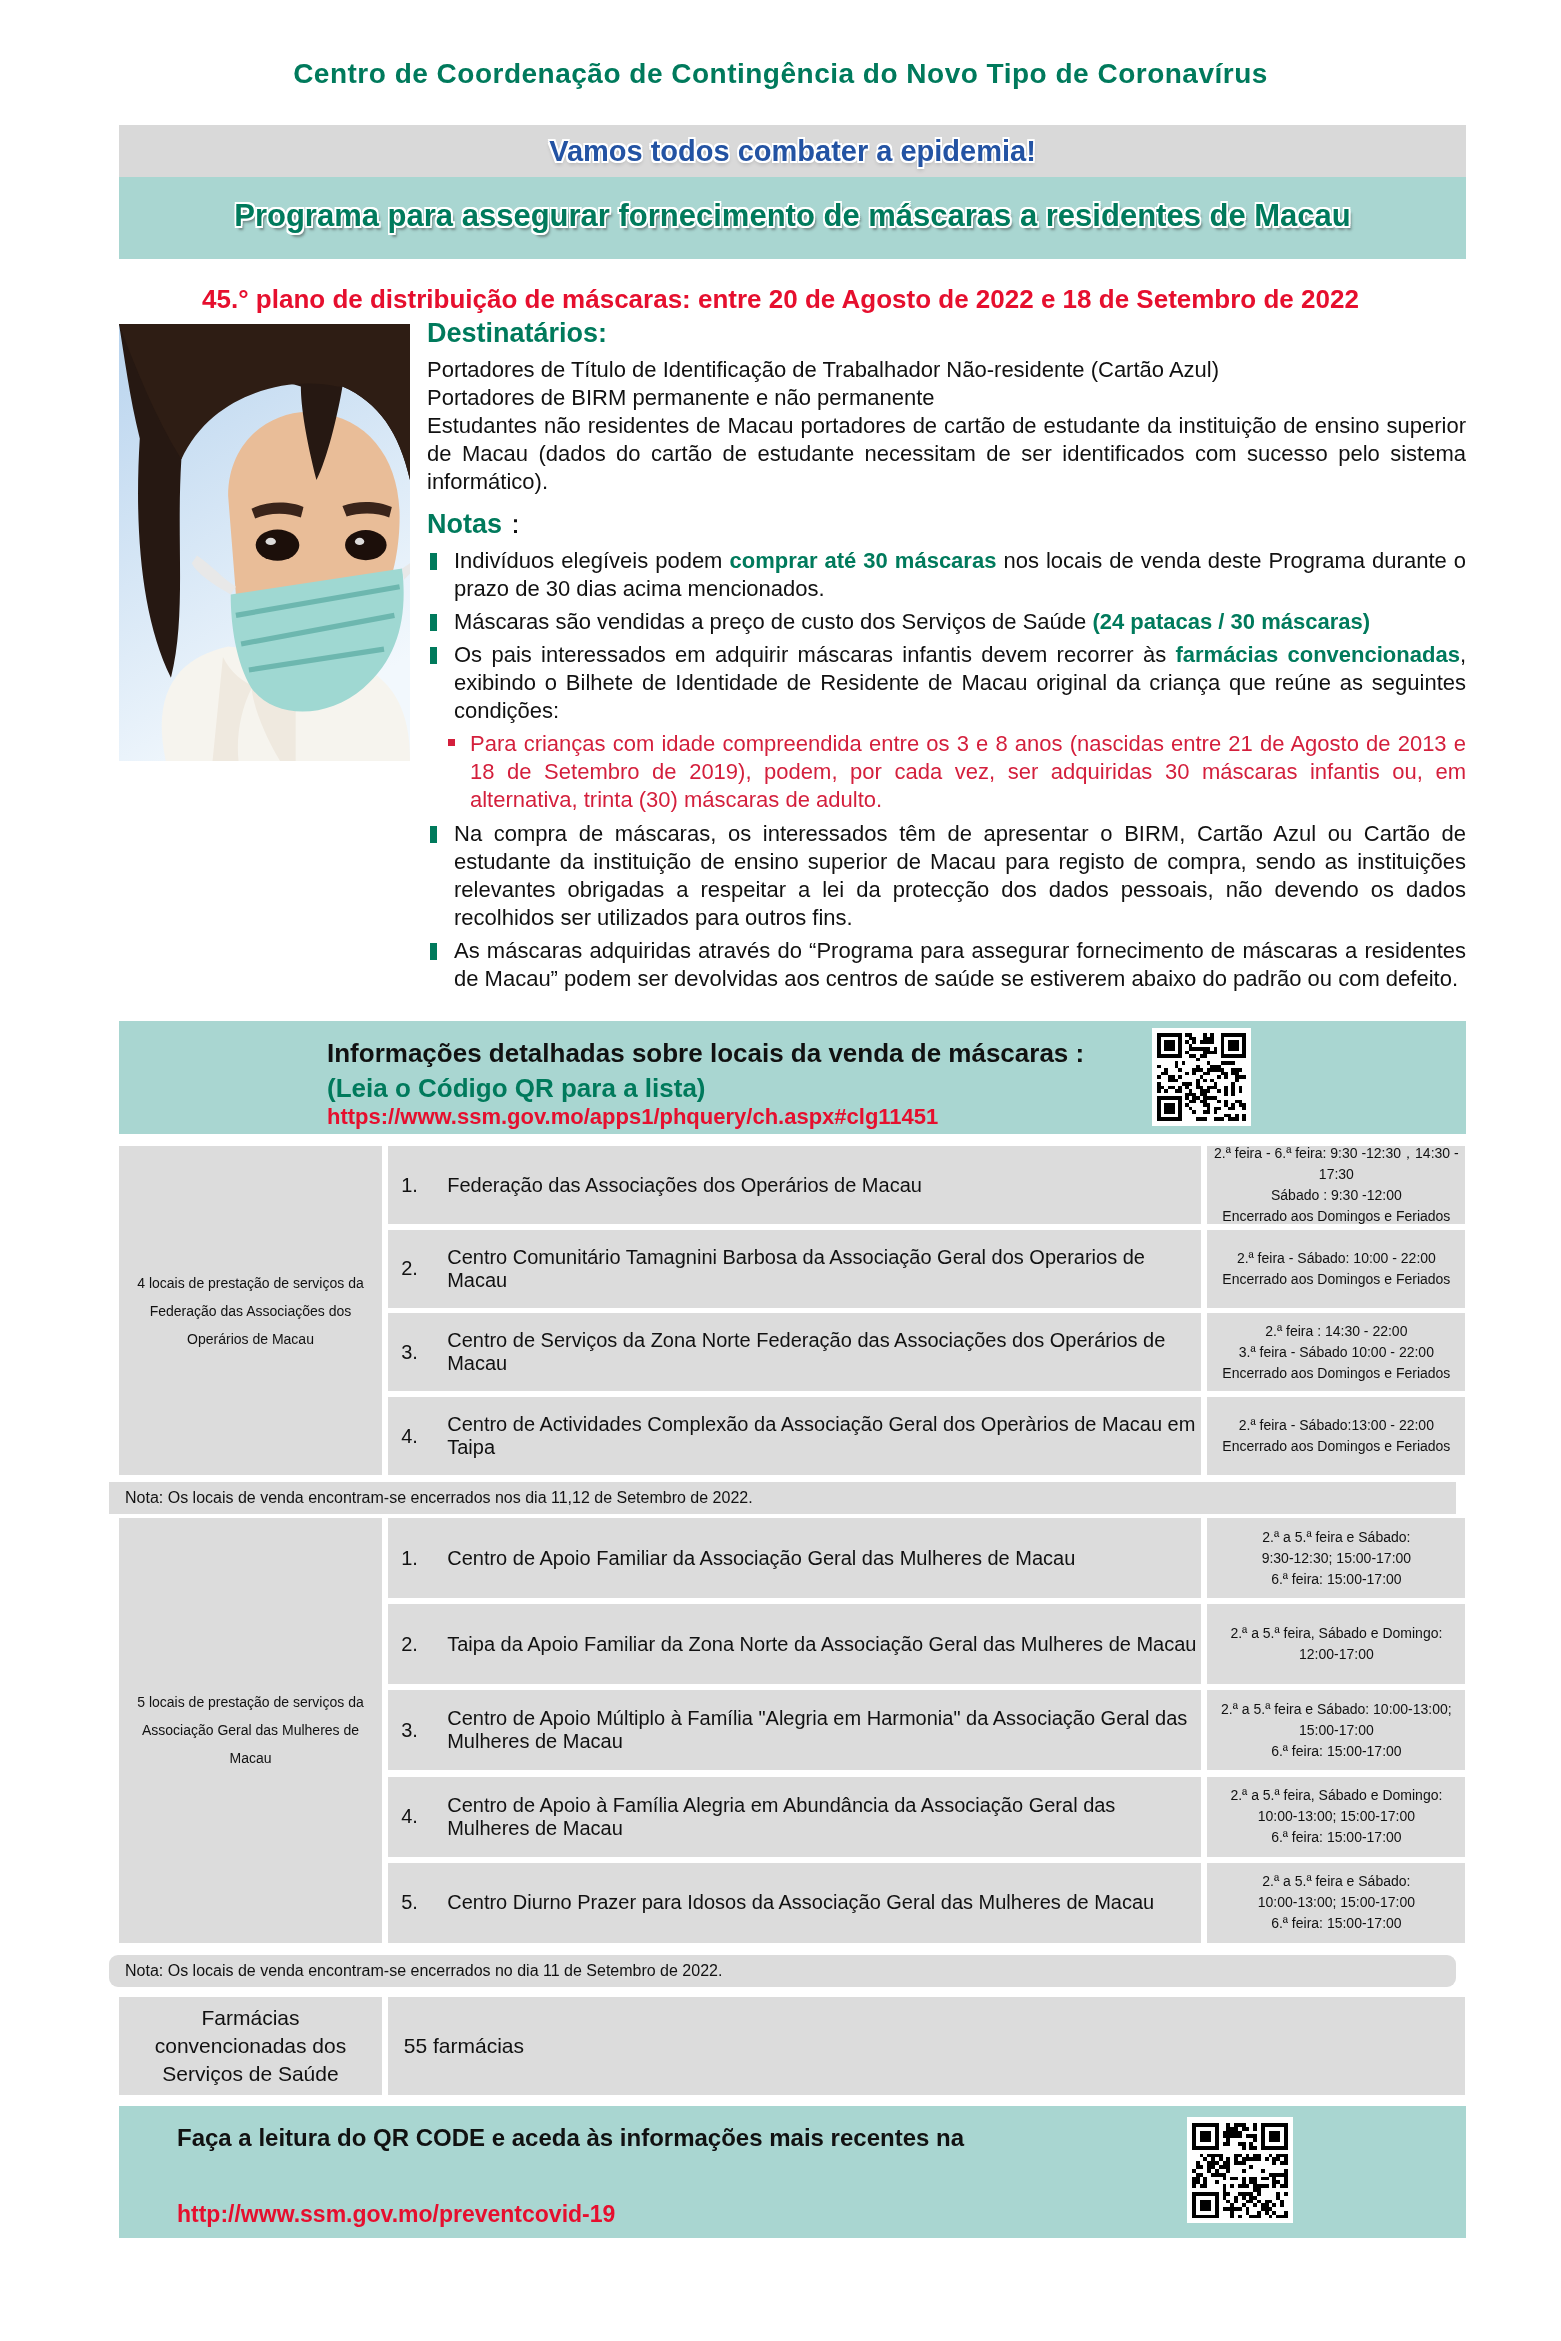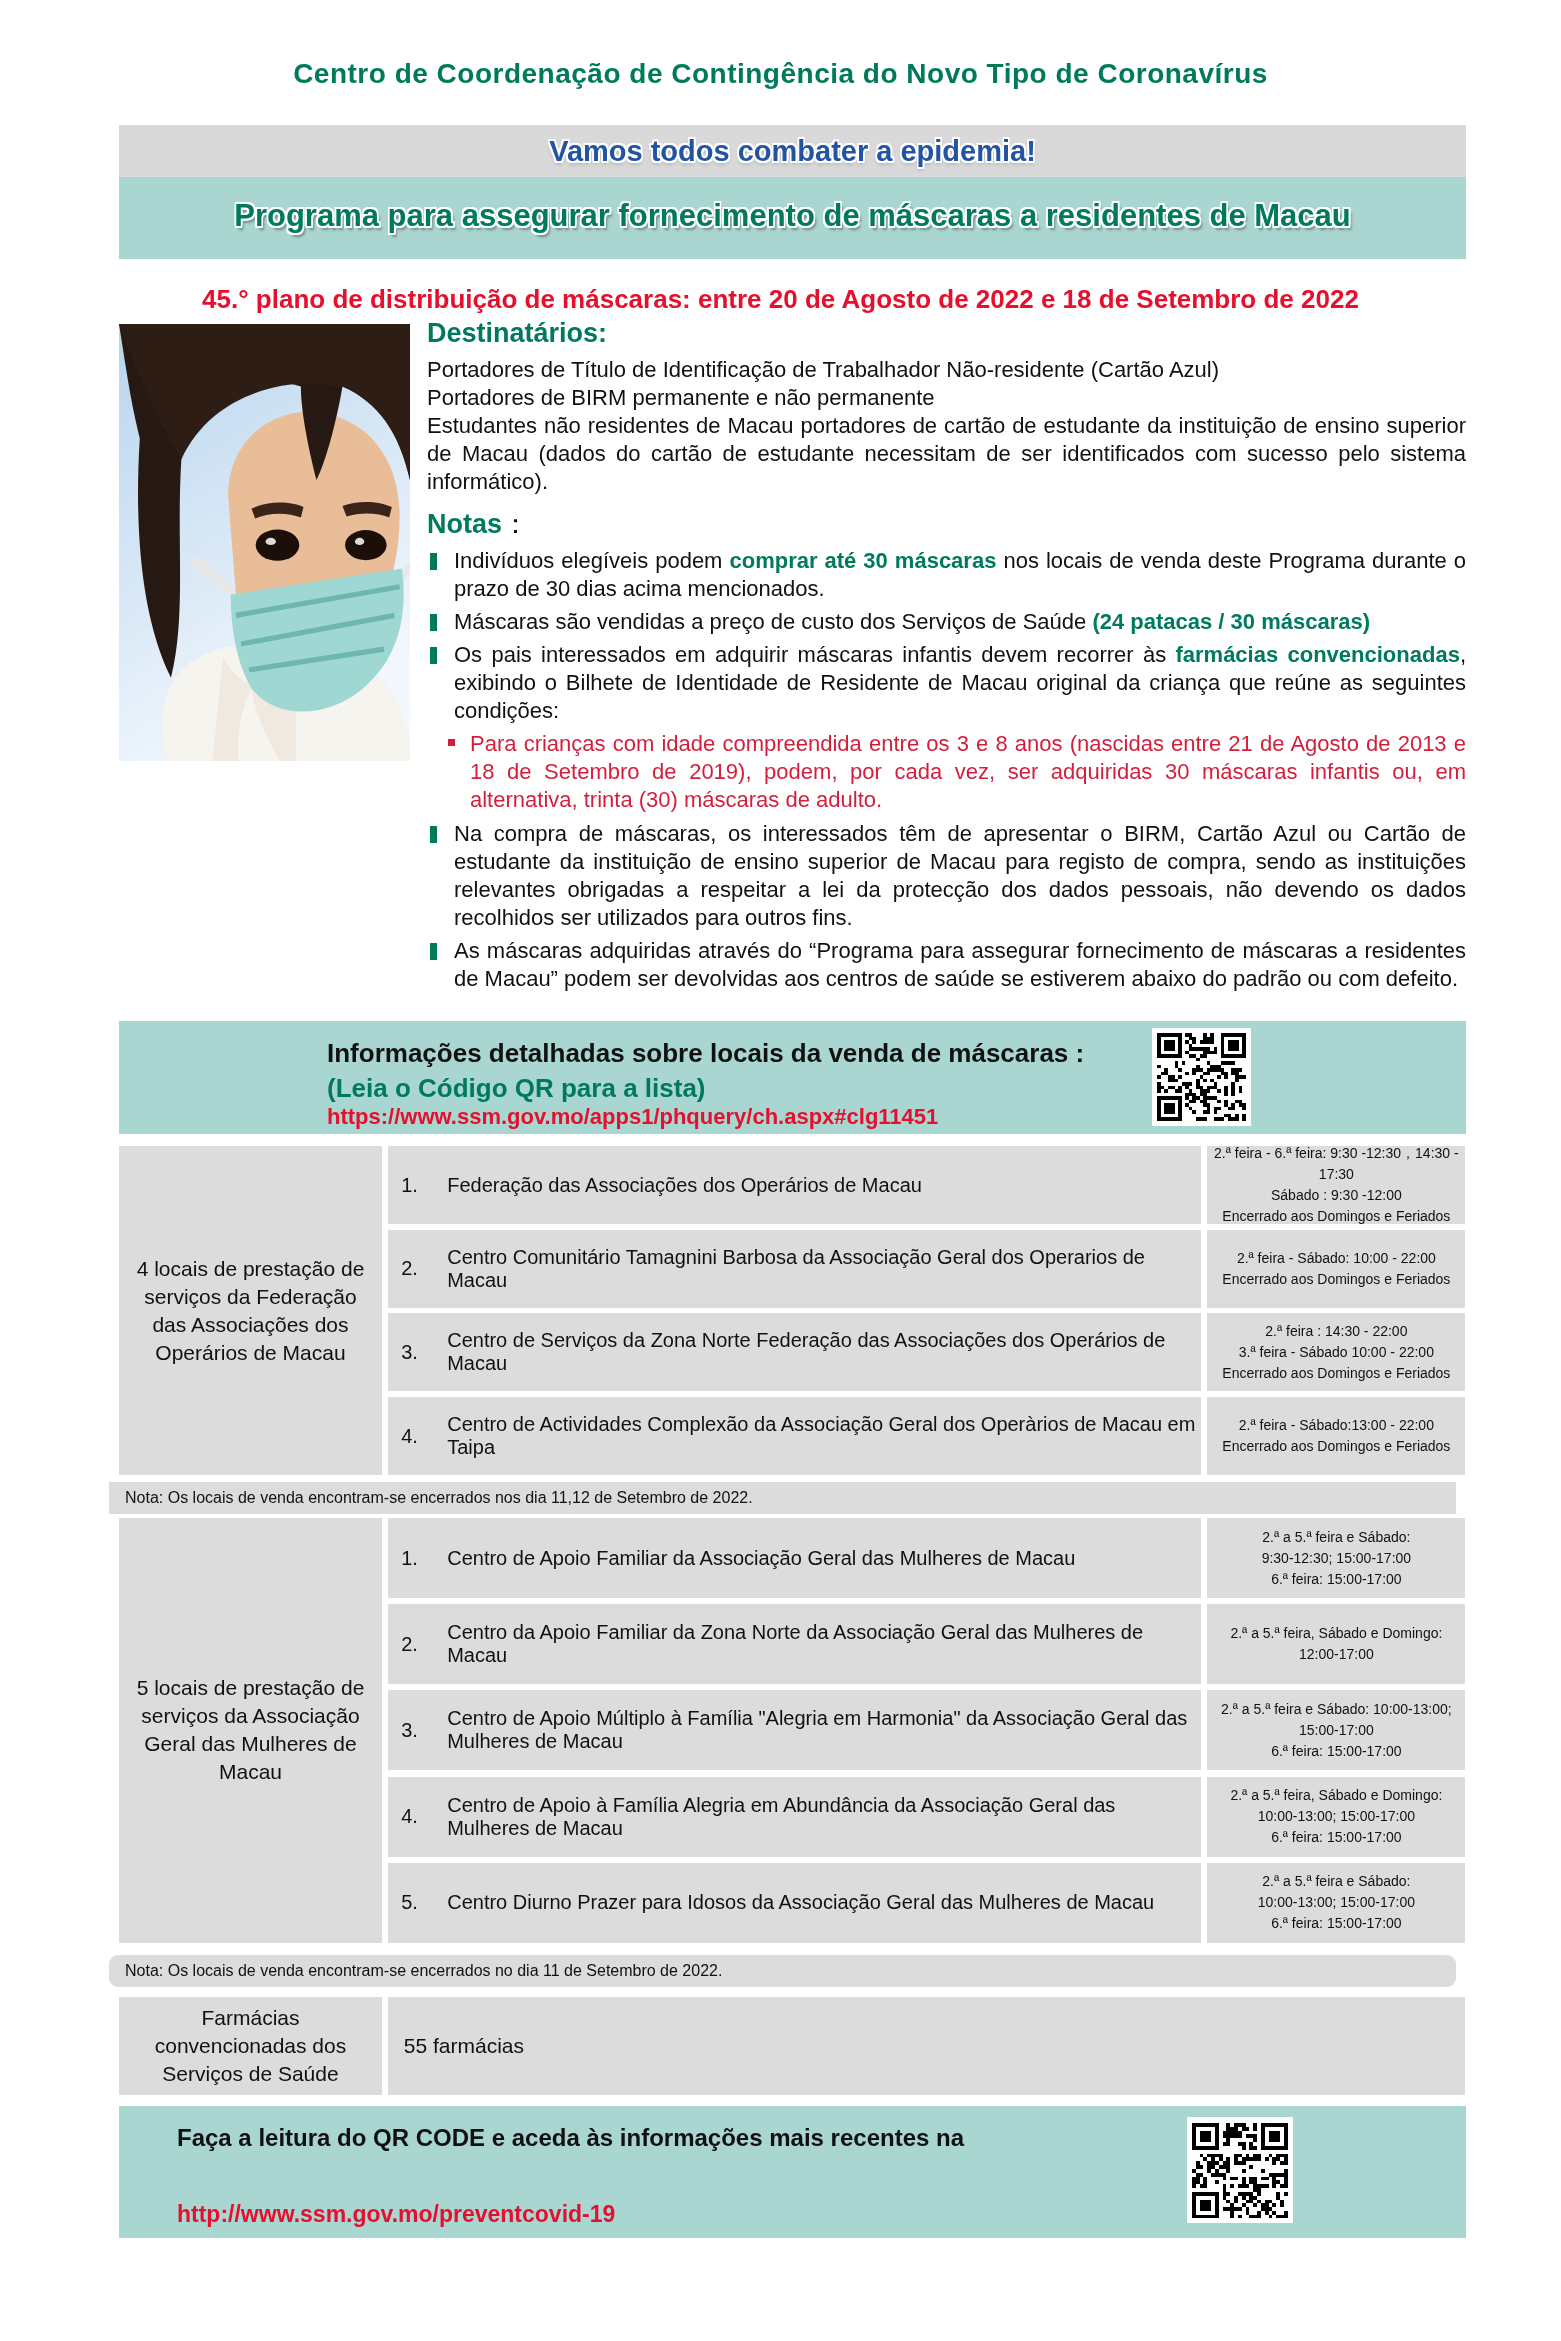--- a/index.html
+++ b/index.html
@@ -45,21 +45,21 @@
   .info-line2{position:absolute;left:208px;top:52px;font-size:26px;font-weight:700;color:var(--green);}
   .info-line3{position:absolute;left:208px;top:83px;font-size:22px;font-weight:700;color:var(--red);text-decoration:none;}
   .qr{background:#fff;padding:5.2px;}
   .qr svg{display:block;width:100%;height:100%;}
   .info-box .qr{position:absolute;left:1033px;top:7.3px;width:99px;height:98px;}
 
   .loc-table{position:absolute;left:119px;display:grid;grid-template-columns:263px 813px 258px;column-gap:6.2px;}
   #table-0{top:1146px;grid-auto-rows:78px;row-gap:5.7px;}
   #table-1{top:1518px;grid-auto-rows:80px;row-gap:6.2px;}
   .tlabel{background:var(--cell_gray);display:flex;align-items:center;justify-content:center;text-align:center;
-    font-size:21px;line-height:28px;padding:0 14.6px;}
+    font-size:14px;line-height:28px;padding:0 14.6px;}
   .tname{background:var(--cell_gray);display:flex;align-items:center;font-size:20px;padding-left:13px;}
   .tname .tnum{width:46px;flex:none;}
   .tsched{background:var(--cell_gray);display:flex;flex-direction:column;align-items:center;justify-content:center;
     text-align:center;font-size:14px;line-height:21px;padding:0 4.2px;}
 
   .nota-bar{position:absolute;left:109px;width:1347px;height:32px;background:var(--cell_gray);
     font-size:16px;line-height:32px;padding-left:16px;}
   #nota-1{top:1482px;}
   #nota-2{top:1955px;border-radius:9px;}
 
@@ -377,21 +377,21 @@
         <span class="tnum">1.</span>
         <span>Centro de Apoio Familiar da Associação Geral das Mulheres de Macau</span>
       </div>
       <div class="tsched">
         <div>2.ª a 5.ª feira e Sábado:</div>
         <div>9:30-12:30; 15:00-17:00</div>
         <div>6.ª feira: 15:00-17:00</div>
       </div>
       <div class="tname">
         <span class="tnum">2.</span>
-        <span>Centro da Apoio Familiar da Zona Norte da Associação Geral das Mulheres de Macau</span>
+        <span>Taipa da Apoio Familiar da Zona Norte da Associação Geral das Mulheres de Macau</span>
       </div>
       <div class="tsched">
         <div>2.ª a 5.ª feira, Sábado e Domingo:</div>
         <div>12:00-17:00</div>
       </div>
       <div class="tname">
         <span class="tnum">3.</span>
         <span>Centro de Apoio Múltiplo à Família "Alegria em Harmonia" da Associação Geral das Mulheres de Macau</span>
       </div>
       <div class="tsched">

